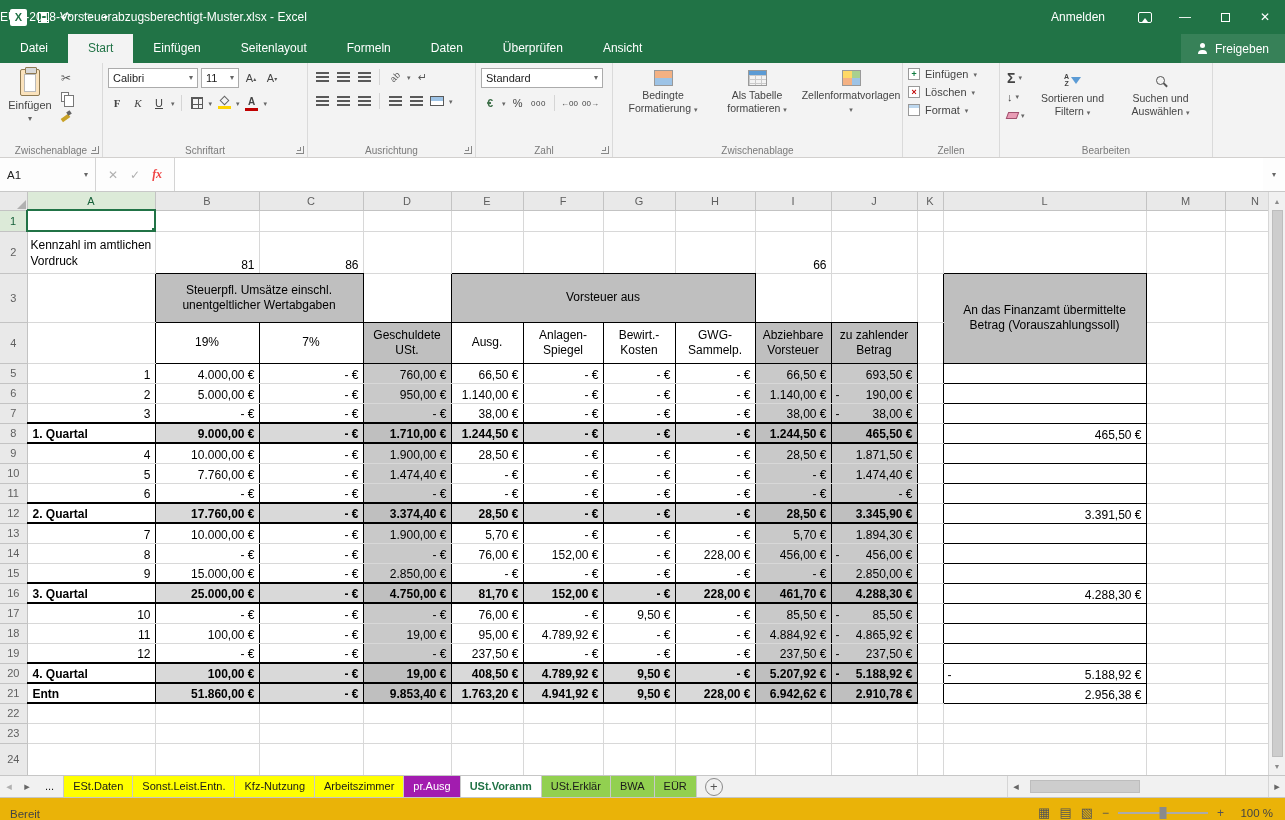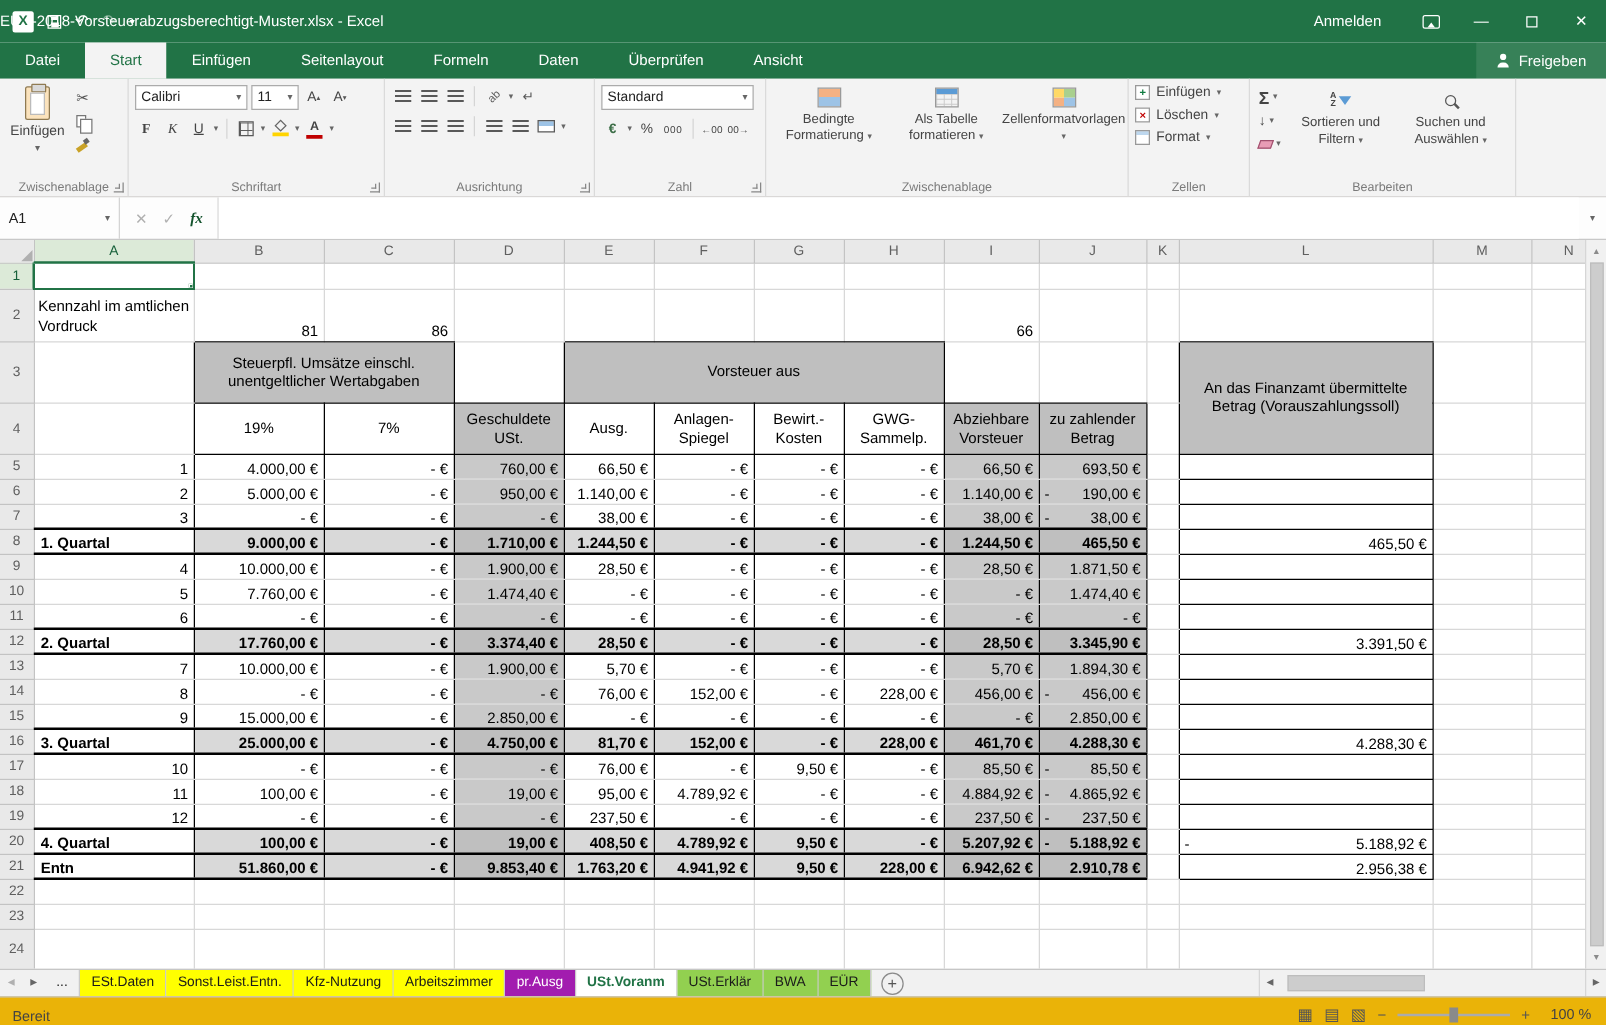--- a/index.html
+++ b/index.html
@@ -96,21 +96,21 @@
   .azcol{display:flex;flex-direction:column;font-size:7px;line-height:7px;font-weight:bold;color:#444}
   .funnel{width:0;height:0;border-left:5px solid transparent;border-right:5px solid transparent;border-top:7px solid #5b9bd5;display:block}
   .mag{width:9px;height:9px;border:1.5px solid #555;border-radius:50%;position:relative;display:block}
   .mag::after{content:'';position:absolute;right:-4px;bottom:-2px;width:5px;height:1.5px;background:#555;transform:rotate(45deg)}
 
   
   .formulabar{position:absolute;top:158px;left:0;right:0;height:34px;background:#fdfdfd;border-bottom:1px solid #c8c8c8;display:flex;align-items:stretch}
   .namebox{width:96px;display:flex;align-items:center;justify-content:space-between;padding:0 7px;font-size:11.5px;color:#222;border-right:1px solid #d4d4d4}
   .fxbtns{display:flex;align-items:center;gap:12px;padding:0 12px;border-right:1px solid #d4d4d4}
   .fxb{font-size:12px;color:#b0b0b0}
-  .fxb.fx{color:#14532d;font-style:italic;font-family:"Liberation Serif",serif;font-weight:bold}
+  .fxb.fx{color:#ef4444;font-style:italic;font-family:"Liberation Serif",serif;font-weight:bold}
   .finput{flex:1;background:#fff}
   .fexpand{width:22px;display:flex;align-items:center;justify-content:center;font-size:8px;color:#666}
 
   
   .gridarea{position:absolute;top:192px;left:0;width:1268px;height:583px;overflow:hidden;background:#fff}
   table.sheet{border-collapse:collapse;table-layout:fixed;width:1285px}
   .sheet th{font-weight:normal}
   .sheet th.ch,.sheet th.rh{background:#e9e9e9;border-right:1px solid #c3c3c3;border-bottom:1px solid #c3c3c3;font-size:11px;color:#5f5f5f;text-align:center;vertical-align:middle}
   .sheet th.corner{background:#e9e9e9;border-right:1px solid #c3c3c3;border-bottom:1px solid #c3c3c3;position:relative}
   .ctri{position:absolute;right:1px;bottom:1px;width:0;height:0;border-left:9px solid transparent;border-bottom:9px solid #b0b0b0}

